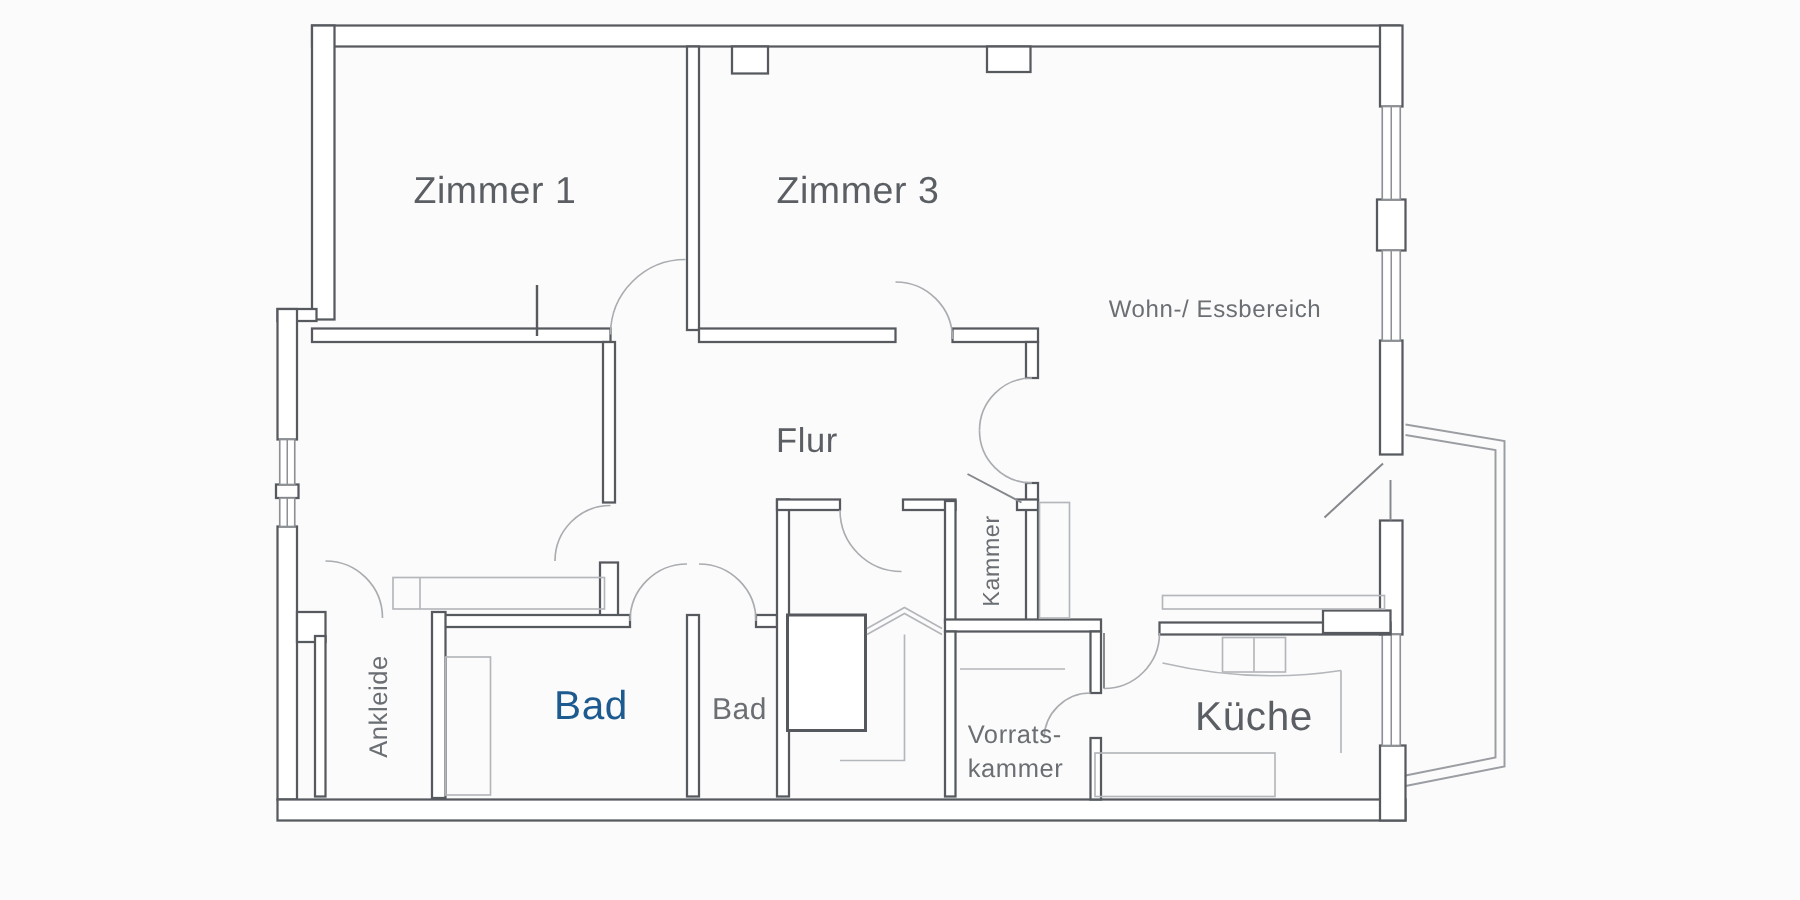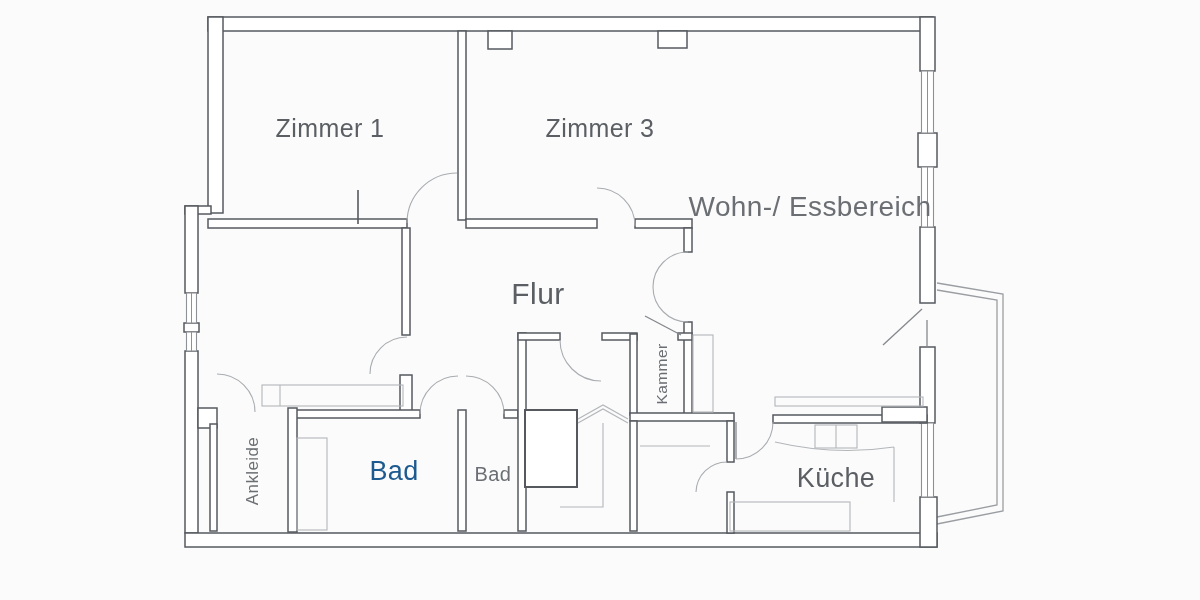--- a/index.html
+++ b/index.html
@@ -13,23 +13,23 @@
   .arc{stroke:#a9acb0;stroke-width:1.1;fill:none;}
   .leaf{stroke:#84878b;stroke-width:1.3;fill:none;}
   .thin{stroke:#b3b6ba;stroke-width:1.1;fill:none;}
   .fixture{stroke:#55595e;stroke-width:2;fill:#ffffff;}
   .balcony{stroke:#9a9da1;stroke-width:1.3;fill:none;}
   .lbl{position:absolute;transform:translate(-50%,-50%);white-space:nowrap;
        color:#5b5f64;letter-spacing:0.4px;}
   .lbl.rot{transform:translate(-50%,-50%) rotate(-90deg);}
   .lbl.muted{color:#6b6f73;}
   .lbl.blue{color:#1d5a8f;font-weight:500;}
-  .sz-big{font-size:30px;}
+  .sz-big{font-size:23px;}
   .sz-room{font-size:25px;}
-  .sz-mid{font-size:28px;}
+  .sz-mid{font-size:16px;}
   .sz-bad{font-size:27px;}
   .sz-bad2{font-size:20px;}
   .sz-small{font-size:17px;}
   .sz-tiny{font-size:15.5px;}
   .two-line{line-height:23px;text-align:left;}
 </style>
 </head>
 <body>
 
 <div class="canvas">
@@ -130,21 +130,25 @@
     <rect class="thin" x="775" y="397" width="148" height="9"></rect>
     <rect class="thin" x="815" y="425" width="42" height="23"></rect>
     <line class="thin" x1="836" y1="425" x2="836" y2="448"></line>
     <path class="thin" d="M 775,442 Q 835,456 894,447"></path>
     <line class="thin" x1="894" y1="447" x2="894" y2="502"></line>
     <rect class="thin" x="730" y="502" width="120" height="29"></rect>
   </g>
 </svg>
 
   <div class="lbl sz-room" style="left:330px;top:128px;">Zimmer 1</div>
-  <div class="lbl sz-room" style="left:600px;top:128px;">Zimmer 3</div>
+  <div class="lbl sz-room" style="left:572px;top:128px;">Zimmer 3</div>
   <div class="lbl sz-mid muted" style="left:810px;top:207px;">Wohn-/ Essbereich</div>
   <div class="lbl sz-big" style="left:538px;top:294px;">Flur</div>
   <div class="lbl rot sz-tiny muted" style="left:662px;top:374px;">Kammer</div>
   <div class="lbl rot sz-small muted" style="left:253px;top:471px;">Ankleide</div>
   <div class="lbl blue sz-bad" style="left:394px;top:471px;">Bad</div>
   <div class="lbl sz-bad2 muted" style="left:493px;top:474px;">Bad</div>
+  <div class="lbl sz-small muted two-line" style="left:677px;top:501px;">
+    <div>Vorrats-</div>
+    <div>kammer</div>
+  </div>
   <div class="lbl sz-bad" style="left:836px;top:478px;">Küche</div>
 </div>
 
 </body></html>

